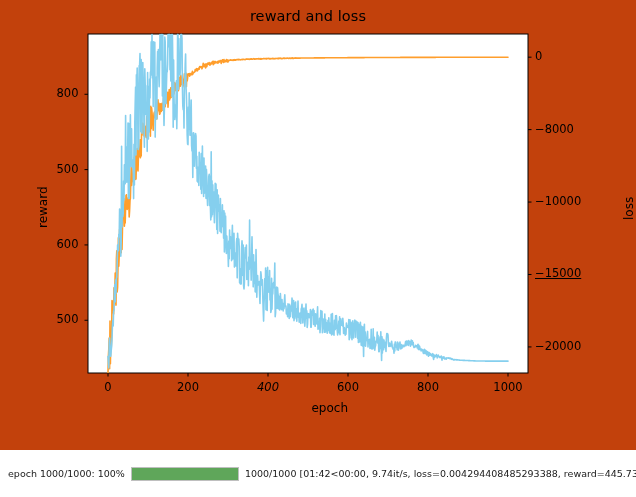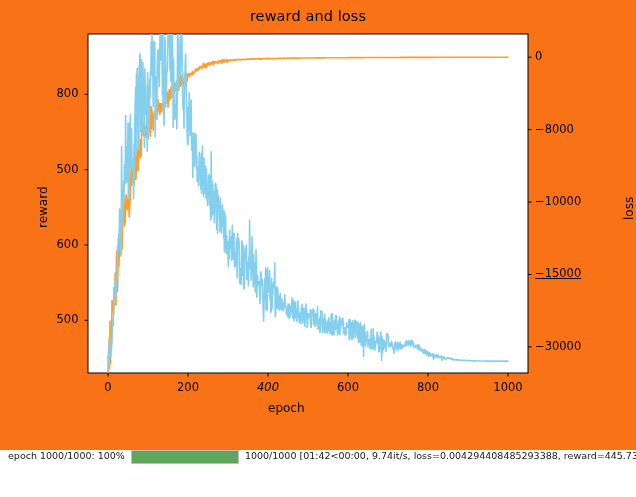--- a/index.html
+++ b/index.html
@@ -14,21 +14,21 @@
     font-family: "DejaVu Sans", sans-serif;
     overflow: hidden;
   }
 
   
   #figure {
     position: absolute;
     left: 0; top: 0;
     width: 636px;
     height: 450px;
-    background: #f97316;
+    background: #c2410c;
   }
   #chart-svg {
     position: absolute;
     left: 0; top: 0;
     width: 636px;
     height: 450px;
     display: block;
   }
 
   .fig-title {
@@ -69,21 +69,21 @@
 
   
   #progress-row {
     position: absolute;
     left: 0;
     top: 450px;
     width: 508px;
     height: 47px;
     background: #ffffff;
     display: flex;
-    align-items: flex-start;
+    align-items: center;
     padding-left: 8px;
     box-sizing: border-box;
   }
   #progress-desc {
     font-size: 9.5px;
     color: #1a1a1a;
     white-space: nowrap;
     font-family: "DejaVu Sans", sans-serif;
   }
   #progress-track {
@@ -134,21 +134,21 @@
         <line x1="528" y1="57.17948717948718" x2="531.5" y2="57.17948717948718" stroke="#000000" stroke-width="1"></line>
         <line x1="528" y1="129.6153846153846" x2="531.5" y2="129.6153846153846" stroke="#000000" stroke-width="1"></line>
         <line x1="528" y1="202.05128205128204" x2="531.5" y2="202.05128205128204" stroke="#000000" stroke-width="1"></line>
         <line x1="528" y1="274.48717948717945" x2="531.5" y2="274.48717948717945" stroke="#000000" stroke-width="1"></line>
         <line x1="528" y1="346.9230769230769" x2="531.5" y2="346.9230769230769" stroke="#000000" stroke-width="1"></line>
       </g>
     <path id="series-loss" fill="none" stroke="#ff9e2c" stroke-width="1.6" stroke-linejoin="round" stroke-linecap="round" d="M108.00 372.50 L108.40 356.03 L108.80 349.00 L109.20 338.12 L109.60 368.73 L110.00 321.07 L110.40 363.68 L110.80 334.58 L111.20 348.18 L111.60 339.80 L112.00 300.52 L112.40 305.98 L112.80 312.15 L113.20 300.93 L113.60 314.10 L114.00 287.98 L114.40 287.31 L114.80 291.23 L115.20 273.12 L115.60 300.32 L116.00 305.14 L116.40 259.07 L116.80 250.68 L117.20 291.97 L117.60 287.23 L118.00 266.54 L118.40 237.71 L118.80 266.17 L119.20 256.11 L119.60 229.60 L120.00 245.57 L120.40 246.93 L120.80 243.36 L121.20 252.78 L121.60 219.71 L122.00 249.53 L122.40 231.87 L122.80 213.31 L123.20 214.71 L123.60 213.75 L124.00 198.68 L124.40 226.16 L124.80 217.25 L125.20 222.93 L125.60 207.55 L126.00 195.61 L126.40 194.71 L126.80 203.31 L127.20 209.38 L127.60 207.01 L128.00 199.73 L128.40 197.57 L128.80 201.47 L129.20 216.92 L129.60 210.57 L130.00 200.44 L130.40 198.32 L130.80 180.83 L131.20 167.07 L131.60 185.52 L132.00 181.58 L132.40 181.56 L132.80 178.63 L133.20 164.07 L133.60 161.85 L134.00 179.38 L134.40 157.22 L134.80 179.68 L135.20 151.63 L135.60 179.19 L136.00 179.06 L136.40 163.39 L136.80 153.90 L137.20 148.55 L137.60 167.99 L138.00 170.96 L138.40 157.46 L138.80 139.59 L139.20 155.79 L139.60 150.32 L140.00 156.56 L140.40 157.77 L140.80 139.61 L141.20 155.97 L141.60 128.67 L142.00 135.19 L142.40 126.46 L142.80 123.17 L143.20 123.99 L143.60 130.09 L144.00 135.94 L144.40 132.86 L144.80 135.23 L145.20 126.35 L145.60 132.64 L146.00 136.94 L146.40 137.63 L146.80 116.25 L147.20 131.76 L147.60 133.39 L148.00 122.54 L148.40 131.54 L148.80 112.09 L149.20 129.68 L149.60 123.01 L150.00 119.11 L150.40 136.17 L150.80 106.39 L151.20 128.64 L151.60 107.90 L152.00 111.93 L152.40 118.34 L152.80 123.73 L153.20 130.14 L153.60 118.94 L154.00 113.52 L154.40 111.99 L154.80 114.34 L155.20 117.84 L155.60 108.33 L156.00 100.29 L156.40 109.32 L156.80 118.89 L157.20 112.87 L157.60 108.67 L158.00 99.81 L158.40 110.37 L158.80 103.01 L159.20 110.66 L159.60 114.32 L160.00 113.67 L160.40 103.68 L160.80 105.76 L161.20 111.50 L161.60 110.33 L162.00 103.35 L162.40 110.09 L162.80 109.56 L163.20 108.22 L163.60 97.80 L164.00 99.79 L164.40 103.90 L164.80 103.66 L165.20 106.60 L165.60 95.63 L166.00 98.02 L166.40 102.94 L166.80 97.17 L167.20 102.27 L167.60 92.39 L168.00 107.28 L168.40 100.00 L168.80 96.21 L169.20 89.54 L169.60 100.02 L170.00 96.45 L170.40 97.97 L170.80 87.87 L171.20 97.34 L171.60 87.18 L172.00 87.41 L172.40 91.03 L172.80 87.74 L173.20 86.94 L173.60 94.00 L174.00 94.00 L174.40 86.00 L174.80 82.60 L175.20 90.62 L175.60 83.94 L176.00 87.46 L176.40 83.88 L176.80 89.14 L177.20 82.68 L177.60 87.67 L178.00 86.72 L178.40 90.58 L178.80 88.81 L179.20 84.92 L179.60 77.33 L180.00 82.62 L180.40 86.20 L180.80 75.33 L181.20 77.07 L181.60 84.37 L182.00 80.31 L182.40 78.80 L182.80 86.96 L183.20 84.03 L183.60 85.50 L184.00 79.33 L184.40 73.87 L184.80 76.29 L185.20 77.46 L185.60 75.17 L186.00 73.35 L186.40 86.64 L186.80 74.74 L187.20 80.89 L187.60 78.13 L188.00 73.89 L188.40 74.17 L188.80 74.43 L189.20 73.58 L189.60 76.15 L190.00 75.58 L190.40 73.91 L190.80 74.38 L191.20 73.33 L191.60 73.15 L192.00 74.84 L192.40 71.37 L192.80 74.10 L193.20 73.05 L193.60 72.51 L194.00 72.52 L194.40 72.10 L194.80 71.84 L195.20 69.58 L195.60 70.96 L196.00 70.67 L196.40 68.88 L196.80 68.51 L197.20 70.89 L197.60 70.59 L198.00 68.79 L198.40 69.31 L198.80 68.01 L199.20 69.17 L199.60 66.76 L200.00 66.58 L200.40 66.59 L200.80 67.39 L201.20 66.97 L201.60 66.69 L202.00 68.82 L202.40 67.55 L202.80 65.92 L203.20 63.33 L203.60 64.74 L204.00 66.71 L204.40 64.61 L204.80 64.27 L205.20 64.85 L205.60 67.84 L206.00 63.85 L206.40 66.83 L206.80 66.60 L207.20 64.51 L207.60 63.40 L208.00 62.98 L208.40 64.13 L208.80 64.46 L209.20 62.58 L209.60 63.28 L210.00 65.22 L210.40 63.12 L210.80 64.32 L211.20 63.62 L211.60 63.65 L212.00 61.94 L212.40 62.79 L212.80 61.44 L213.20 64.64 L213.60 61.28 L214.00 62.82 L214.40 63.63 L214.80 61.54 L215.20 62.95 L215.60 61.46 L216.00 62.26 L216.40 62.73 L216.80 62.61 L217.20 62.26 L217.60 61.61 L218.00 63.21 L218.40 61.03 L218.80 61.73 L219.20 62.09 L219.60 61.86 L220.00 60.58 L220.40 61.04 L220.80 60.52 L221.20 63.34 L221.60 60.74 L222.00 60.93 L222.40 59.72 L222.80 60.00 L223.20 62.48 L223.60 60.56 L224.00 59.61 L224.40 61.84 L224.80 61.91 L225.20 60.93 L225.60 61.38 L226.00 60.95 L226.40 59.58 L226.80 61.67 L227.20 59.85 L227.60 60.75 L228.00 62.08 L228.40 60.68 L228.80 60.10 L229.20 60.57 L229.60 60.54 L230.00 60.02 L230.40 60.17 L230.80 59.86 L231.20 60.01 L231.60 60.20 L232.00 60.42 L232.40 59.96 L232.80 60.16 L233.20 59.85 L233.60 60.36 L234.00 59.73 L234.40 60.16 L234.80 59.66 L235.20 59.95 L235.60 60.23 L236.00 60.00 L236.40 59.68 L236.80 59.59 L237.20 59.70 L237.60 59.47 L238.00 59.67 L238.40 59.84 L238.80 59.35 L239.20 59.74 L239.60 59.50 L240.00 59.60 L240.40 59.86 L240.80 59.81 L241.20 59.67 L241.60 59.58 L242.00 59.23 L242.40 59.73 L242.80 59.24 L243.20 59.33 L243.60 59.46 L244.00 59.42 L244.40 59.43 L244.80 59.64 L245.20 59.59 L245.60 59.41 L246.00 58.96 L246.40 59.01 L246.80 59.24 L247.20 59.08 L247.60 59.25 L248.00 59.15 L248.40 58.96 L248.80 59.13 L249.20 59.48 L249.60 59.00 L250.00 59.21 L250.40 58.82 L250.80 59.21 L251.20 59.03 L251.60 58.80 L252.00 59.21 L252.40 59.19 L252.80 59.03 L253.20 59.02 L253.60 58.66 L254.00 58.77 L254.40 59.16 L254.80 58.87 L255.20 59.11 L255.60 59.02 L256.00 58.71 L256.40 58.73 L256.80 59.02 L257.20 58.98 L257.60 58.81 L258.00 58.66 L258.40 58.57 L258.80 59.09 L259.20 58.65 L259.60 58.89 L260.00 59.09 L260.40 59.09 L260.80 58.49 L261.20 59.28 L261.60 58.82 L262.00 58.89 L262.40 58.88 L262.80 58.70 L263.20 58.78 L263.60 58.82 L264.00 58.37 L264.40 58.64 L264.80 58.82 L265.20 58.68 L265.60 58.57 L266.00 58.74 L266.40 58.98 L266.80 58.33 L267.20 58.67 L267.60 58.52 L268.00 58.50 L268.40 58.30 L268.80 58.64 L269.20 58.44 L269.60 58.81 L270.00 58.55 L270.40 58.86 L270.80 58.49 L271.20 58.64 L271.60 58.71 L272.00 58.76 L272.40 58.31 L272.80 58.73 L273.20 58.43 L273.60 58.77 L274.00 58.85 L274.40 58.52 L274.80 58.61 L275.20 58.53 L275.60 58.61 L276.00 58.32 L276.40 58.55 L276.80 58.41 L277.20 58.33 L277.60 58.45 L278.00 58.78 L278.40 58.65 L278.80 58.16 L279.20 58.10 L279.60 58.50 L280.00 58.41 L280.40 58.45 L280.80 58.06 L281.20 58.69 L281.60 58.60 L282.00 58.58 L282.40 58.64 L282.80 58.38 L283.20 58.44 L283.60 58.02 L284.00 58.28 L284.40 58.05 L284.80 58.53 L285.20 58.19 L285.60 58.22 L286.00 58.23 L286.40 58.37 L286.80 58.21 L287.20 58.01 L287.60 58.31 L288.00 58.32 L288.40 58.42 L288.80 58.22 L289.20 58.18 L289.60 58.05 L290.00 58.47 L290.40 58.45 L290.80 57.95 L291.20 58.10 L291.60 58.34 L292.00 58.03 L292.40 57.85 L292.80 58.51 L293.20 58.06 L293.60 58.50 L294.00 58.16 L294.40 57.98 L294.80 58.29 L295.20 58.29 L295.60 57.94 L296.00 58.24 L296.40 58.13 L296.80 58.13 L297.20 58.12 L297.60 58.12 L298.00 58.11 L298.40 58.11 L298.80 58.10 L299.20 58.10 L299.60 58.09 L300.00 58.08 L300.40 58.08 L300.80 58.07 L301.20 58.07 L301.60 58.06 L302.00 58.06 L302.40 58.05 L302.80 58.05 L303.20 58.04 L303.60 58.04 L304.00 58.03 L304.40 58.03 L304.80 58.02 L305.20 58.01 L305.60 58.01 L306.00 58.00 L306.40 58.00 L306.80 57.99 L307.20 57.99 L307.60 57.98 L308.00 57.98 L308.40 57.97 L308.80 57.97 L309.20 57.97 L309.60 57.96 L310.00 57.96 L310.40 57.95 L310.80 57.95 L311.20 57.95 L311.60 57.94 L312.00 57.94 L312.40 57.94 L312.80 57.93 L313.20 57.93 L313.60 57.93 L314.00 57.92 L314.40 57.92 L314.80 57.91 L315.20 57.91 L315.60 57.91 L316.00 57.90 L316.40 57.90 L316.80 57.90 L317.20 57.89 L317.60 57.89 L318.00 57.89 L318.40 57.88 L318.80 57.88 L319.20 57.87 L319.60 57.87 L320.00 57.87 L320.40 57.86 L320.80 57.86 L321.20 57.86 L321.60 57.85 L322.00 57.85 L322.40 57.85 L322.80 57.84 L323.20 57.84 L323.60 57.84 L324.00 57.83 L324.40 57.83 L324.80 57.83 L325.20 57.82 L325.60 57.82 L326.00 57.82 L326.40 57.82 L326.80 57.81 L327.20 57.81 L327.60 57.81 L328.00 57.81 L328.40 57.80 L328.80 57.80 L329.20 57.80 L329.60 57.80 L330.00 57.79 L330.40 57.79 L330.80 57.79 L331.20 57.79 L331.60 57.78 L332.00 57.78 L332.40 57.78 L332.80 57.78 L333.20 57.77 L333.60 57.77 L334.00 57.77 L334.40 57.77 L334.80 57.76 L335.20 57.76 L335.60 57.76 L336.00 57.76 L336.40 57.75 L336.80 57.75 L337.20 57.75 L337.60 57.75 L338.00 57.74 L338.40 57.74 L338.80 57.74 L339.20 57.74 L339.60 57.73 L340.00 57.73 L340.40 57.73 L340.80 57.72 L341.20 57.72 L341.60 57.72 L342.00 57.72 L342.40 57.71 L342.80 57.71 L343.20 57.71 L343.60 57.70 L344.00 57.70 L344.40 57.70 L344.80 57.70 L345.20 57.69 L345.60 57.69 L346.00 57.69 L346.40 57.68 L346.80 57.68 L347.20 57.68 L347.60 57.67 L348.00 57.67 L348.40 57.67 L348.80 57.67 L349.20 57.66 L349.60 57.66 L350.00 57.66 L350.40 57.65 L350.80 57.65 L351.20 57.65 L351.60 57.65 L352.00 57.64 L352.40 57.64 L352.80 57.64 L353.20 57.63 L353.60 57.63 L354.00 57.63 L354.40 57.63 L354.80 57.62 L355.20 57.62 L355.60 57.62 L356.00 57.61 L356.40 57.61 L356.80 57.61 L357.20 57.61 L357.60 57.61 L358.00 57.61 L358.40 57.60 L358.80 57.60 L359.20 57.60 L359.60 57.60 L360.00 57.60 L360.40 57.59 L360.80 57.59 L361.20 57.59 L361.60 57.59 L362.00 57.59 L362.40 57.59 L362.80 57.58 L363.20 57.58 L363.60 57.58 L364.00 57.58 L364.40 57.58 L364.80 57.57 L365.20 57.57 L365.60 57.57 L366.00 57.57 L366.40 57.57 L366.80 57.57 L367.20 57.56 L367.60 57.56 L368.00 57.56 L368.40 57.56 L368.80 57.56 L369.20 57.55 L369.60 57.55 L370.00 57.55 L370.40 57.55 L370.80 57.55 L371.20 57.55 L371.60 57.54 L372.00 57.54 L372.40 57.54 L372.80 57.54 L373.20 57.54 L373.60 57.53 L374.00 57.53 L374.40 57.53 L374.80 57.53 L375.20 57.53 L375.60 57.53 L376.00 57.52 L376.40 57.52 L376.80 57.52 L377.20 57.52 L377.60 57.52 L378.00 57.51 L378.40 57.51 L378.80 57.51 L379.20 57.51 L379.60 57.51 L380.00 57.51 L380.40 57.50 L380.80 57.50 L381.20 57.50 L381.60 57.50 L382.00 57.50 L382.40 57.49 L382.80 57.49 L383.20 57.49 L383.60 57.49 L384.00 57.49 L384.40 57.49 L384.80 57.48 L385.20 57.48 L385.60 57.48 L386.00 57.48 L386.40 57.48 L386.80 57.47 L387.20 57.47 L387.60 57.47 L388.00 57.47 L388.40 57.47 L388.80 57.47 L389.20 57.46 L389.60 57.46 L390.00 57.46 L390.40 57.46 L390.80 57.46 L391.20 57.46 L391.60 57.46 L392.00 57.45 L392.40 57.45 L392.80 57.45 L393.20 57.45 L393.60 57.45 L394.00 57.45 L394.40 57.45 L394.80 57.44 L395.20 57.44 L395.60 57.44 L396.00 57.44 L396.40 57.44 L396.80 57.44 L397.20 57.44 L397.60 57.43 L398.00 57.43 L398.40 57.43 L398.80 57.43 L399.20 57.43 L399.60 57.43 L400.00 57.43 L400.40 57.42 L400.80 57.42 L401.20 57.42 L401.60 57.42 L402.00 57.42 L402.40 57.42 L402.80 57.42 L403.20 57.41 L403.60 57.41 L404.00 57.41 L404.40 57.41 L404.80 57.41 L405.20 57.41 L405.60 57.41 L406.00 57.41 L406.40 57.40 L406.80 57.40 L407.20 57.40 L407.60 57.40 L408.00 57.40 L408.40 57.40 L408.80 57.40 L409.20 57.40 L409.60 57.40 L410.00 57.39 L410.40 57.39 L410.80 57.39 L411.20 57.39 L411.60 57.39 L412.00 57.39 L412.40 57.39 L412.80 57.39 L413.20 57.39 L413.60 57.39 L414.00 57.38 L414.40 57.38 L414.80 57.38 L415.20 57.38 L415.60 57.38 L416.00 57.38 L416.40 57.38 L416.80 57.38 L417.20 57.38 L417.60 57.37 L418.00 57.37 L418.40 57.37 L418.80 57.37 L419.20 57.37 L419.60 57.37 L420.00 57.37 L420.40 57.37 L420.80 57.37 L421.20 57.36 L421.60 57.36 L422.00 57.36 L422.40 57.36 L422.80 57.36 L423.20 57.36 L423.60 57.36 L424.00 57.36 L424.40 57.36 L424.80 57.35 L425.20 57.35 L425.60 57.35 L426.00 57.35 L426.40 57.35 L426.80 57.35 L427.20 57.35 L427.60 57.35 L428.00 57.35 L428.40 57.35 L428.80 57.34 L429.20 57.34 L429.60 57.34 L430.00 57.34 L430.40 57.34 L430.80 57.34 L431.20 57.34 L431.60 57.34 L432.00 57.34 L432.40 57.33 L432.80 57.33 L433.20 57.33 L433.60 57.33 L434.00 57.33 L434.40 57.33 L434.80 57.33 L435.20 57.33 L435.60 57.33 L436.00 57.32 L436.40 57.32 L436.80 57.32 L437.20 57.32 L437.60 57.32 L438.00 57.32 L438.40 57.32 L438.80 57.32 L439.20 57.32 L439.60 57.32 L440.00 57.32 L440.40 57.32 L440.80 57.32 L441.20 57.31 L441.60 57.31 L442.00 57.31 L442.40 57.31 L442.80 57.31 L443.20 57.31 L443.60 57.31 L444.00 57.31 L444.40 57.31 L444.80 57.31 L445.20 57.31 L445.60 57.31 L446.00 57.31 L446.40 57.31 L446.80 57.30 L447.20 57.30 L447.60 57.30 L448.00 57.30 L448.40 57.30 L448.80 57.30 L449.20 57.30 L449.60 57.30 L450.00 57.30 L450.40 57.30 L450.80 57.30 L451.20 57.30 L451.60 57.30 L452.00 57.30 L452.40 57.29 L452.80 57.29 L453.20 57.29 L453.60 57.29 L454.00 57.29 L454.40 57.29 L454.80 57.29 L455.20 57.29 L455.60 57.29 L456.00 57.29 L456.40 57.29 L456.80 57.29 L457.20 57.29 L457.60 57.29 L458.00 57.28 L458.40 57.28 L458.80 57.28 L459.20 57.28 L459.60 57.28 L460.00 57.28 L460.40 57.28 L460.80 57.28 L461.20 57.28 L461.60 57.28 L462.00 57.28 L462.40 57.28 L462.80 57.28 L463.20 57.28 L463.60 57.27 L464.00 57.27 L464.40 57.27 L464.80 57.27 L465.20 57.27 L465.60 57.27 L466.00 57.27 L466.40 57.27 L466.80 57.27 L467.20 57.27 L467.60 57.27 L468.00 57.27 L468.40 57.27 L468.80 57.27 L469.20 57.27 L469.60 57.26 L470.00 57.26 L470.40 57.26 L470.80 57.26 L471.20 57.26 L471.60 57.26 L472.00 57.26 L472.40 57.26 L472.80 57.26 L473.20 57.26 L473.60 57.26 L474.00 57.26 L474.40 57.26 L474.80 57.26 L475.20 57.26 L475.60 57.26 L476.00 57.26 L476.40 57.26 L476.80 57.26 L477.20 57.26 L477.60 57.26 L478.00 57.26 L478.40 57.26 L478.80 57.26 L479.20 57.26 L479.60 57.26 L480.00 57.26 L480.40 57.26 L480.80 57.25 L481.20 57.25 L481.60 57.25 L482.00 57.25 L482.40 57.25 L482.80 57.25 L483.20 57.25 L483.60 57.25 L484.00 57.25 L484.40 57.25 L484.80 57.25 L485.20 57.25 L485.60 57.25 L486.00 57.25 L486.40 57.25 L486.80 57.25 L487.20 57.25 L487.60 57.25 L488.00 57.25 L488.40 57.25 L488.80 57.25 L489.20 57.25 L489.60 57.25 L490.00 57.25 L490.40 57.25 L490.80 57.25 L491.20 57.25 L491.60 57.25 L492.00 57.25 L492.40 57.25 L492.80 57.25 L493.20 57.25 L493.60 57.25 L494.00 57.25 L494.40 57.25 L494.80 57.25 L495.20 57.25 L495.60 57.25 L496.00 57.25 L496.40 57.25 L496.80 57.25 L497.20 57.25 L497.60 57.25 L498.00 57.25 L498.40 57.25 L498.80 57.25 L499.20 57.25 L499.60 57.24 L500.00 57.24 L500.40 57.24 L500.80 57.24 L501.20 57.23 L501.60 57.23 L502.00 57.23 L502.40 57.23 L502.80 57.22 L503.20 57.22 L503.60 57.22 L504.00 57.21 L504.40 57.21 L504.80 57.21 L505.20 57.20 L505.60 57.20 L506.00 57.20 L506.40 57.19 L506.80 57.19 L507.20 57.19 L507.60 57.18 L508.00 57.18"></path>
     <path id="series-reward" fill="none" stroke="#85cfee" stroke-width="1.6" stroke-linejoin="round" stroke-linecap="round" d="M108.00 356.50 L108.40 362.36 L108.80 367.89 L109.20 343.04 L109.60 338.06 L110.00 346.03 L110.40 356.31 L110.80 356.10 L111.20 350.78 L111.60 346.34 L112.00 339.05 L112.40 326.22 L112.80 320.64 L113.20 326.01 L113.60 311.06 L114.00 311.03 L114.40 289.99 L114.80 284.51 L115.20 301.94 L115.60 279.69 L116.00 293.31 L116.40 278.29 L116.80 277.23 L117.20 262.70 L117.60 245.00 L118.00 248.87 L118.40 250.67 L118.80 234.31 L119.20 237.29 L119.60 208.94 L120.00 212.67 L120.40 216.23 L120.80 256.22 L121.20 241.69 L121.60 146.21 L122.00 227.05 L122.40 195.06 L122.80 216.61 L123.20 213.59 L123.60 181.11 L124.00 200.03 L124.40 164.88 L124.80 182.00 L125.20 183.65 L125.60 115.44 L126.00 164.33 L126.40 146.70 L126.80 182.31 L127.20 176.84 L127.60 161.01 L128.00 122.93 L128.40 198.56 L128.80 123.53 L129.20 198.45 L129.60 165.80 L130.00 140.42 L130.40 114.90 L130.80 166.17 L131.20 150.59 L131.60 128.82 L132.00 165.73 L132.40 167.45 L132.80 163.47 L133.20 159.70 L133.60 198.58 L134.00 144.29 L134.40 185.01 L134.80 122.97 L135.20 103.59 L135.60 87.06 L136.00 155.05 L136.40 74.81 L136.80 82.36 L137.20 68.06 L137.60 87.53 L138.00 149.29 L138.40 149.45 L138.80 146.13 L139.20 65.63 L139.60 66.06 L140.00 53.57 L140.40 85.28 L140.80 131.78 L141.20 59.67 L141.60 101.20 L142.00 133.16 L142.40 86.55 L142.80 62.61 L143.20 79.49 L143.60 96.38 L144.00 127.04 L144.40 147.22 L144.80 68.75 L145.20 84.68 L145.60 85.74 L146.00 114.41 L146.40 104.02 L146.80 102.29 L147.20 151.36 L147.60 72.63 L148.00 124.59 L148.40 138.96 L148.80 86.26 L149.20 132.11 L149.60 78.94 L150.00 98.05 L150.40 71.93 L150.80 75.30 L151.20 41.87 L151.60 72.13 L152.00 34.50 L152.40 77.87 L152.80 62.12 L153.20 106.49 L153.60 41.68 L154.00 76.17 L154.40 69.00 L154.80 42.29 L155.20 137.08 L155.60 94.69 L156.00 78.99 L156.40 77.12 L156.80 119.05 L157.20 68.19 L157.60 51.46 L158.00 53.69 L158.40 49.66 L158.80 75.39 L159.20 86.65 L159.60 62.58 L160.00 34.50 L160.40 59.88 L160.80 55.74 L161.20 59.77 L161.60 34.50 L162.00 42.02 L162.40 96.05 L162.80 34.50 L163.20 109.70 L163.60 105.41 L164.00 125.45 L164.40 108.71 L164.80 36.94 L165.20 42.15 L165.60 62.21 L166.00 103.70 L166.40 87.20 L166.80 72.31 L167.20 72.07 L167.60 64.16 L168.00 34.50 L168.40 46.58 L168.80 34.50 L169.20 34.50 L169.60 34.50 L170.00 69.73 L170.40 58.26 L170.80 80.91 L171.20 34.50 L171.60 59.15 L172.00 96.45 L172.40 34.50 L172.80 61.48 L173.20 127.31 L173.60 60.10 L174.00 96.64 L174.40 114.55 L174.80 119.54 L175.20 116.01 L175.60 104.83 L176.00 104.50 L176.40 80.88 L176.80 128.80 L177.20 102.43 L177.60 34.50 L178.00 34.50 L178.40 89.12 L178.80 38.46 L179.20 70.49 L179.60 69.09 L180.00 74.97 L180.40 69.25 L180.80 34.50 L181.20 34.50 L181.60 34.50 L182.00 38.29 L182.40 85.32 L182.80 105.72 L183.20 109.62 L183.60 99.88 L184.00 128.10 L184.40 84.46 L184.80 83.18 L185.20 64.51 L185.60 54.02 L186.00 86.22 L186.40 95.06 L186.80 110.28 L187.20 135.54 L187.60 144.07 L188.00 144.54 L188.40 107.03 L188.80 129.03 L189.20 92.90 L189.60 112.45 L190.00 135.32 L190.40 133.90 L190.80 125.80 L191.20 99.95 L191.60 145.50 L192.00 150.89 L192.40 140.43 L192.80 177.54 L193.20 132.99 L193.60 132.83 L194.00 135.50 L194.40 166.13 L194.80 153.63 L195.20 153.74 L195.60 133.59 L196.00 136.20 L196.40 168.23 L196.80 156.26 L197.20 181.36 L197.60 167.15 L198.00 182.29 L198.40 167.76 L198.80 185.42 L199.20 152.22 L199.60 166.27 L200.00 163.48 L200.40 163.06 L200.80 189.30 L201.20 153.64 L201.60 193.47 L202.00 178.81 L202.40 146.03 L202.80 174.40 L203.20 171.62 L203.60 196.39 L204.00 158.04 L204.40 193.17 L204.80 168.82 L205.20 175.39 L205.60 166.12 L206.00 198.36 L206.40 169.27 L206.80 176.90 L207.20 195.88 L207.60 205.47 L208.00 191.65 L208.40 193.15 L208.80 176.46 L209.20 174.31 L209.60 205.58 L210.00 176.03 L210.40 207.58 L210.80 219.85 L211.20 151.69 L211.60 216.83 L212.00 180.91 L212.40 214.68 L212.80 184.87 L213.20 211.61 L213.60 191.85 L214.00 207.51 L214.40 222.73 L214.80 204.21 L215.20 183.22 L215.60 188.40 L216.00 183.99 L216.40 210.72 L216.80 229.49 L217.20 189.88 L217.60 233.37 L218.00 197.48 L218.40 195.17 L218.80 211.19 L219.20 204.73 L219.60 210.79 L220.00 231.27 L220.40 198.58 L220.80 223.08 L221.20 232.63 L221.60 215.68 L222.00 223.54 L222.40 204.90 L222.80 226.79 L223.20 210.89 L223.60 238.32 L224.00 210.70 L224.40 251.98 L224.80 213.00 L225.20 230.51 L225.60 216.16 L226.00 247.01 L226.40 253.56 L226.80 235.94 L227.20 243.68 L227.60 251.32 L228.00 252.25 L228.40 266.57 L228.80 240.98 L229.20 258.70 L229.60 229.96 L230.00 248.56 L230.40 236.45 L230.80 242.43 L231.20 240.26 L231.60 260.61 L232.00 237.84 L232.40 225.39 L232.80 259.04 L233.20 243.46 L233.60 253.93 L234.00 233.40 L234.40 267.09 L234.80 252.72 L235.20 260.81 L235.60 262.96 L236.00 266.03 L236.40 242.97 L236.80 238.47 L237.20 277.83 L237.60 233.33 L238.00 240.07 L238.40 239.12 L238.80 239.15 L239.20 246.37 L239.60 282.86 L240.00 272.90 L240.40 283.92 L240.80 268.48 L241.20 284.03 L241.60 247.74 L242.00 240.85 L242.40 246.33 L242.80 275.51 L243.20 244.95 L243.60 285.57 L244.00 288.95 L244.40 282.98 L244.80 257.61 L245.20 247.56 L245.60 257.80 L246.00 257.97 L246.40 245.11 L246.80 279.48 L247.20 261.96 L247.60 262.88 L248.00 263.13 L248.40 285.62 L248.80 256.93 L249.20 269.41 L249.60 220.14 L250.00 267.72 L250.40 263.80 L250.80 263.07 L251.20 280.14 L251.60 253.74 L252.00 236.76 L252.40 260.00 L252.80 256.41 L253.20 286.85 L253.60 254.81 L254.00 283.53 L254.40 275.75 L254.80 262.40 L255.20 291.84 L255.60 291.94 L256.00 249.46 L256.40 272.06 L256.80 297.32 L257.20 281.36 L257.60 275.50 L258.00 284.99 L258.40 282.47 L258.80 283.88 L259.20 281.60 L259.60 294.42 L260.00 303.53 L260.40 283.67 L260.80 271.74 L261.20 275.13 L261.60 283.18 L262.00 285.45 L262.40 279.77 L262.80 297.41 L263.20 309.96 L263.60 321.08 L264.00 303.68 L264.40 295.49 L264.80 278.60 L265.20 297.94 L265.60 268.01 L266.00 309.77 L266.40 293.10 L266.80 270.49 L267.20 310.39 L267.60 267.23 L268.00 291.01 L268.40 276.66 L268.80 291.99 L269.20 292.27 L269.60 270.63 L270.00 300.03 L270.40 288.79 L270.80 312.46 L271.20 310.55 L271.60 278.40 L272.00 309.22 L272.40 292.76 L272.80 294.08 L273.20 283.52 L273.60 282.67 L274.00 287.75 L274.40 280.33 L274.80 262.97 L275.20 316.63 L275.60 312.66 L276.00 291.64 L276.40 287.59 L276.80 287.03 L277.20 308.40 L277.60 287.86 L278.00 294.21 L278.40 295.71 L278.80 309.02 L279.20 296.50 L279.60 310.07 L280.00 308.63 L280.40 293.48 L280.80 300.94 L281.20 299.58 L281.60 309.73 L282.00 299.50 L282.40 308.99 L282.80 303.30 L283.20 310.87 L283.60 304.96 L284.00 308.61 L284.40 300.21 L284.80 294.74 L285.20 306.41 L285.60 305.40 L286.00 306.60 L286.40 313.94 L286.80 311.39 L287.20 309.38 L287.60 316.74 L288.00 303.71 L288.40 309.05 L288.80 310.02 L289.20 318.40 L289.60 304.27 L290.00 316.07 L290.40 316.65 L290.80 309.97 L291.20 305.79 L291.60 310.94 L292.00 298.08 L292.40 301.84 L292.80 317.81 L293.20 311.68 L293.60 300.50 L294.00 320.63 L294.40 315.31 L294.80 318.72 L295.20 303.03 L295.60 302.00 L296.00 316.81 L296.40 308.50 L296.80 321.15 L297.20 312.68 L297.60 316.02 L298.00 301.04 L298.40 317.28 L298.80 313.44 L299.20 322.14 L299.60 315.82 L300.00 312.94 L300.40 316.85 L300.80 323.47 L301.20 308.89 L301.60 308.06 L302.00 304.21 L302.40 313.21 L302.80 323.05 L303.20 309.04 L303.60 319.00 L304.00 308.14 L304.40 317.59 L304.80 326.28 L305.20 319.64 L305.60 313.56 L306.00 304.06 L306.40 318.23 L306.80 310.83 L307.20 327.41 L307.60 323.89 L308.00 313.59 L308.40 317.65 L308.80 313.98 L309.20 314.39 L309.60 317.64 L310.00 317.48 L310.40 309.48 L310.80 327.16 L311.20 327.17 L311.60 315.60 L312.00 311.67 L312.40 309.94 L312.80 315.09 L313.20 309.04 L313.60 324.54 L314.00 310.52 L314.40 323.68 L314.80 324.43 L315.20 326.21 L315.60 313.74 L316.00 318.66 L316.40 320.85 L316.80 323.98 L317.20 314.53 L317.60 306.73 L318.00 329.25 L318.40 322.10 L318.80 326.83 L319.20 328.67 L319.60 318.22 L320.00 332.70 L320.40 325.86 L320.80 310.44 L321.20 318.12 L321.60 319.07 L322.00 311.33 L322.40 332.70 L322.80 318.52 L323.20 322.26 L323.60 328.69 L324.00 319.32 L324.40 332.16 L324.80 314.06 L325.20 332.25 L325.60 319.27 L326.00 324.02 L326.40 322.86 L326.80 331.05 L327.20 333.09 L327.60 330.36 L328.00 320.37 L328.40 330.25 L328.80 317.74 L329.20 326.90 L329.60 333.06 L330.00 323.30 L330.40 323.43 L330.80 333.39 L331.20 314.25 L331.60 334.86 L332.00 321.51 L332.40 313.63 L332.80 333.93 L333.20 328.84 L333.60 326.80 L334.00 335.19 L334.40 320.37 L334.80 329.64 L335.20 329.59 L335.60 315.69 L336.00 328.17 L336.40 315.67 L336.80 321.18 L337.20 330.46 L337.60 335.03 L338.00 326.13 L338.40 328.32 L338.80 321.12 L339.20 332.87 L339.60 316.78 L340.00 334.81 L340.40 319.07 L340.80 318.90 L341.20 321.82 L341.60 325.14 L342.00 325.27 L342.40 325.85 L342.80 318.42 L343.20 322.97 L343.60 333.57 L344.00 328.95 L344.40 327.66 L344.80 330.79 L345.20 335.19 L345.60 331.23 L346.00 334.14 L346.40 323.11 L346.80 327.56 L347.20 325.61 L347.60 326.03 L348.00 326.81 L348.40 327.61 L348.80 319.53 L349.20 339.73 L349.60 331.98 L350.00 319.69 L350.40 328.50 L350.80 322.16 L351.20 338.06 L351.60 323.31 L352.00 339.67 L352.40 323.67 L352.80 320.83 L353.20 327.31 L353.60 338.04 L354.00 323.38 L354.40 329.20 L354.80 320.17 L355.20 324.95 L355.60 337.29 L356.00 320.94 L356.40 324.96 L356.80 329.38 L357.20 321.98 L357.60 338.35 L358.00 322.60 L358.40 342.53 L358.80 337.84 L359.20 324.37 L359.60 341.91 L360.00 337.88 L360.40 322.35 L360.80 330.44 L361.20 345.20 L361.60 326.22 L362.00 328.48 L362.40 345.89 L362.80 327.01 L363.20 335.74 L363.60 356.47 L364.00 328.89 L364.40 324.37 L364.80 345.35 L365.20 331.70 L365.60 346.14 L366.00 338.68 L366.40 340.73 L366.80 339.53 L367.20 334.15 L367.60 331.42 L368.00 346.89 L368.40 339.53 L368.80 340.39 L369.20 340.40 L369.60 339.30 L370.00 348.46 L370.40 339.69 L370.80 344.92 L371.20 329.22 L371.60 348.83 L372.00 344.88 L372.40 344.31 L372.80 348.98 L373.20 328.90 L373.60 347.91 L374.00 347.86 L374.40 337.19 L374.80 350.19 L375.20 346.38 L375.60 345.95 L376.00 341.52 L376.40 341.06 L376.80 339.74 L377.20 331.99 L377.60 343.02 L378.00 335.33 L378.40 341.33 L378.80 351.80 L379.20 351.61 L379.60 344.10 L380.00 336.92 L380.40 348.52 L380.80 331.69 L381.20 347.61 L381.60 360.43 L382.00 336.74 L382.40 353.10 L382.80 338.96 L383.20 347.67 L383.60 349.60 L384.00 340.07 L384.40 347.54 L384.80 347.50 L385.20 342.39 L385.60 346.06 L386.00 351.47 L386.40 338.44 L386.80 333.67 L387.20 334.81 L387.60 333.67 L388.00 335.08 L388.40 343.39 L388.80 346.47 L389.20 343.75 L389.60 343.05 L390.00 346.39 L390.40 344.21 L390.80 345.61 L391.20 345.91 L391.60 341.19 L392.00 344.11 L392.40 347.66 L392.80 347.77 L393.20 349.29 L393.60 348.40 L394.00 353.11 L394.40 344.00 L394.80 350.87 L395.20 342.10 L395.60 342.00 L396.00 346.45 L396.40 347.08 L396.80 347.24 L397.20 349.78 L397.60 342.09 L398.00 342.96 L398.40 350.26 L398.80 345.09 L399.20 346.79 L399.60 344.14 L400.00 341.95 L400.40 348.69 L400.80 348.91 L401.20 344.66 L401.60 348.34 L402.00 348.04 L402.40 345.73 L402.80 345.22 L403.20 346.74 L403.60 345.49 L404.00 346.74 L404.40 345.25 L404.80 345.89 L405.20 344.05 L405.60 341.68 L406.00 345.61 L406.40 340.94 L406.80 344.67 L407.20 341.16 L407.60 344.59 L408.00 341.94 L408.40 345.35 L408.80 340.59 L409.20 343.44 L409.60 343.43 L410.00 341.85 L410.40 346.09 L410.80 345.10 L411.20 340.00 L411.60 343.85 L412.00 344.48 L412.40 340.78 L412.80 344.85 L413.20 342.43 L413.60 346.22 L414.00 347.37 L414.40 346.84 L414.80 347.28 L415.20 346.74 L415.60 345.33 L416.00 346.16 L416.40 345.89 L416.80 345.72 L417.20 347.91 L417.60 345.25 L418.00 344.21 L418.40 349.43 L418.80 345.20 L419.20 349.62 L419.60 346.31 L420.00 348.43 L420.40 348.93 L420.80 349.83 L421.20 350.94 L421.60 349.03 L422.00 350.46 L422.40 350.19 L422.80 349.96 L423.20 352.98 L423.60 353.41 L424.00 352.21 L424.40 349.27 L424.80 350.27 L425.20 353.78 L425.60 350.34 L426.00 350.57 L426.40 352.00 L426.80 354.92 L427.20 351.48 L427.60 352.62 L428.00 352.13 L428.40 356.27 L428.80 355.50 L429.20 352.61 L429.60 355.18 L430.00 354.70 L430.40 353.55 L430.80 354.28 L431.20 355.54 L431.60 355.93 L432.00 354.27 L432.40 355.91 L432.80 353.68 L433.20 357.26 L433.60 359.46 L434.00 354.92 L434.40 357.49 L434.80 356.42 L435.20 356.74 L435.60 355.63 L436.00 356.26 L436.40 354.60 L436.80 355.40 L437.20 357.95 L437.60 355.68 L438.00 355.74 L438.40 355.18 L438.80 356.74 L439.20 356.59 L439.60 357.57 L440.00 357.59 L440.40 356.90 L440.80 357.25 L441.20 356.00 L441.60 358.16 L442.00 360.19 L442.40 356.96 L442.80 358.22 L443.20 357.72 L443.60 357.04 L444.00 356.83 L444.40 358.94 L444.80 358.87 L445.20 358.89 L445.60 358.14 L446.00 359.06 L446.40 359.08 L446.80 357.83 L447.20 357.91 L447.60 358.05 L448.00 357.89 L448.40 358.20 L448.80 357.88 L449.20 358.27 L449.60 358.11 L450.00 358.78 L450.40 358.21 L450.80 358.53 L451.20 358.59 L451.60 359.40 L452.00 358.65 L452.40 359.26 L452.80 359.41 L453.20 359.46 L453.60 360.02 L454.00 359.54 L454.40 359.81 L454.80 359.51 L455.20 359.78 L455.60 359.82 L456.00 359.73 L456.40 359.87 L456.80 359.58 L457.20 359.92 L457.60 359.85 L458.00 359.84 L458.40 360.07 L458.80 359.94 L459.20 360.10 L459.60 360.12 L460.00 360.19 L460.40 360.21 L460.80 360.23 L461.20 360.25 L461.60 360.27 L462.00 360.29 L462.40 360.31 L462.80 360.33 L463.20 360.34 L463.60 360.36 L464.00 360.38 L464.40 360.40 L464.80 360.42 L465.20 360.44 L465.60 360.46 L466.00 360.48 L466.40 360.49 L466.80 360.51 L467.20 360.53 L467.60 360.55 L468.00 360.57 L468.40 360.59 L468.80 360.61 L469.20 360.63 L469.60 360.65 L470.00 360.66 L470.40 360.68 L470.80 360.70 L471.20 360.72 L471.60 360.74 L472.00 360.76 L472.40 360.78 L472.80 360.80 L473.20 360.81 L473.60 360.83 L474.00 360.85 L474.40 360.87 L474.80 360.89 L475.20 360.91 L475.60 360.93 L476.00 360.95 L476.40 360.95 L476.80 360.96 L477.20 360.96 L477.60 360.97 L478.00 360.97 L478.40 360.98 L478.80 360.99 L479.20 360.99 L479.60 361.00 L480.00 361.00 L480.40 361.01 L480.80 361.01 L481.20 361.02 L481.60 361.03 L482.00 361.03 L482.40 361.04 L482.80 361.04 L483.20 361.05 L483.60 361.05 L484.00 361.06 L484.40 361.07 L484.80 361.07 L485.20 361.08 L485.60 361.08 L486.00 361.09 L486.40 361.09 L486.80 361.10 L487.20 361.10 L487.60 361.11 L488.00 361.12 L488.40 361.12 L488.80 361.13 L489.20 361.13 L489.60 361.14 L490.00 361.14 L490.40 361.15 L490.80 361.16 L491.20 361.16 L491.60 361.17 L492.00 361.17 L492.40 361.17 L492.80 361.17 L493.20 361.17 L493.60 361.17 L494.00 361.17 L494.40 361.17 L494.80 361.17 L495.20 361.17 L495.60 361.17 L496.00 361.17 L496.40 361.17 L496.80 361.17 L497.20 361.17 L497.60 361.16 L498.00 361.16 L498.40 361.16 L498.80 361.16 L499.20 361.16 L499.60 361.16 L500.00 361.16 L500.40 361.16 L500.80 361.16 L501.20 361.16 L501.60 361.16 L502.00 361.16 L502.40 361.16 L502.80 361.16 L503.20 361.16 L503.60 361.16 L504.00 361.16 L504.40 361.16 L504.80 361.15 L505.20 361.15 L505.60 361.15 L506.00 361.15 L506.40 361.15 L506.80 361.15 L507.20 361.15 L507.60 361.15 L508.00 361.15"></path>
   </svg>
 
-  <div class="axis-label" id="xlabel" style="left: 268px; top: 401px; width: 80px; text-align: left;">epoch</div>
+  <div class="axis-label" id="xlabel" style="left: 268px; top: 401px; width: 80px; text-align: right;">epoch</div>
   <div class="axis-label rot-left" id="ylabel-left" style="left: 36px; top: 227.5px;">reward</div>
   <div class="axis-label rot-right" id="ylabel-right" style="left: 622px; top: 219.5px;">loss</div>
 
   <div id="xticklabels">
       <div class="tick-label tick-x" style="left: 78px; top: 380px; width: 60px;">0</div>
       <div class="tick-label tick-x" style="left: 158px; top: 380px; width: 60px;">200</div>
       <div class="tick-label tick-x" style="left: 238px; top: 380px; width: 60px; font-style: italic;">400</div>
       <div class="tick-label tick-x" style="left: 318px; top: 380px; width: 60px;">600</div>
       <div class="tick-label tick-x" style="left: 398px; top: 380px; width: 60px;">800</div>
       <div class="tick-label tick-x" style="left: 478px; top: 380px; width: 60px;">1000</div>
@@ -157,21 +157,21 @@
       <div class="tick-label tick-y-left" style="left: 20.5px; top: 312.267px; width: 58px; text-align: right;">500</div>
       <div class="tick-label tick-y-left" style="left: 20.5px; top: 236.933px; width: 58px;">600</div>
       <div class="tick-label tick-y-left" style="left: 20.5px; top: 161.6px; width: 58px;">500</div>
       <div class="tick-label tick-y-left" style="left: 20.5px; top: 86.2667px; width: 58px;">800</div>
     </div>
   <div id="y2ticklabels">
       <div class="tick-label tick-y-right" style="left: 535px; top: 49.1795px; width: 62px;">0</div>
       <div class="tick-label tick-y-right" style="left: 535px; top: 121.615px; width: 62px;">−8000</div>
       <div class="tick-label tick-y-right" style="left: 535px; top: 194.051px; width: 62px;">−10000</div>
       <div class="tick-label tick-y-right" style="left: 535px; top: 266.487px; width: 62px; text-decoration: underline;">−15000</div>
-      <div class="tick-label tick-y-right" style="left: 535px; top: 338.923px; width: 62px;">−30000</div>
+      <div class="tick-label tick-y-right" style="left: 535px; top: 338.923px; width: 62px;">−20000</div>
     </div>
 </div>
 
 <div id="progress-row">
   <span id="progress-desc">epoch 1000/1000: 100%</span>
   <div id="progress-track">
     <div id="progress-fill" style="width: 100%; background: rgb(95, 166, 90);"></div>
   </div>
   <span id="progress-stats">1000/1000 [01:42&lt;00:00, 9.74it/s, loss=0.004294408485293388, reward=445.73126220703125]</span>
 </div>

